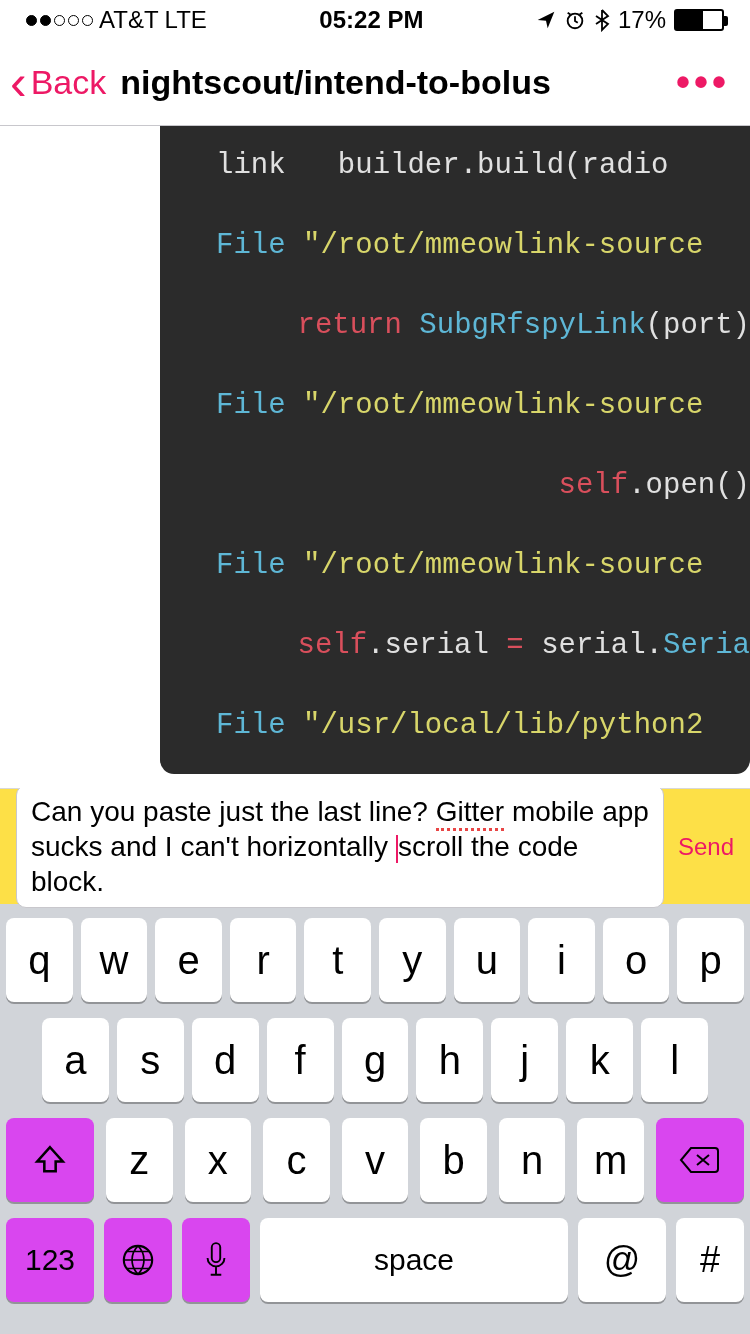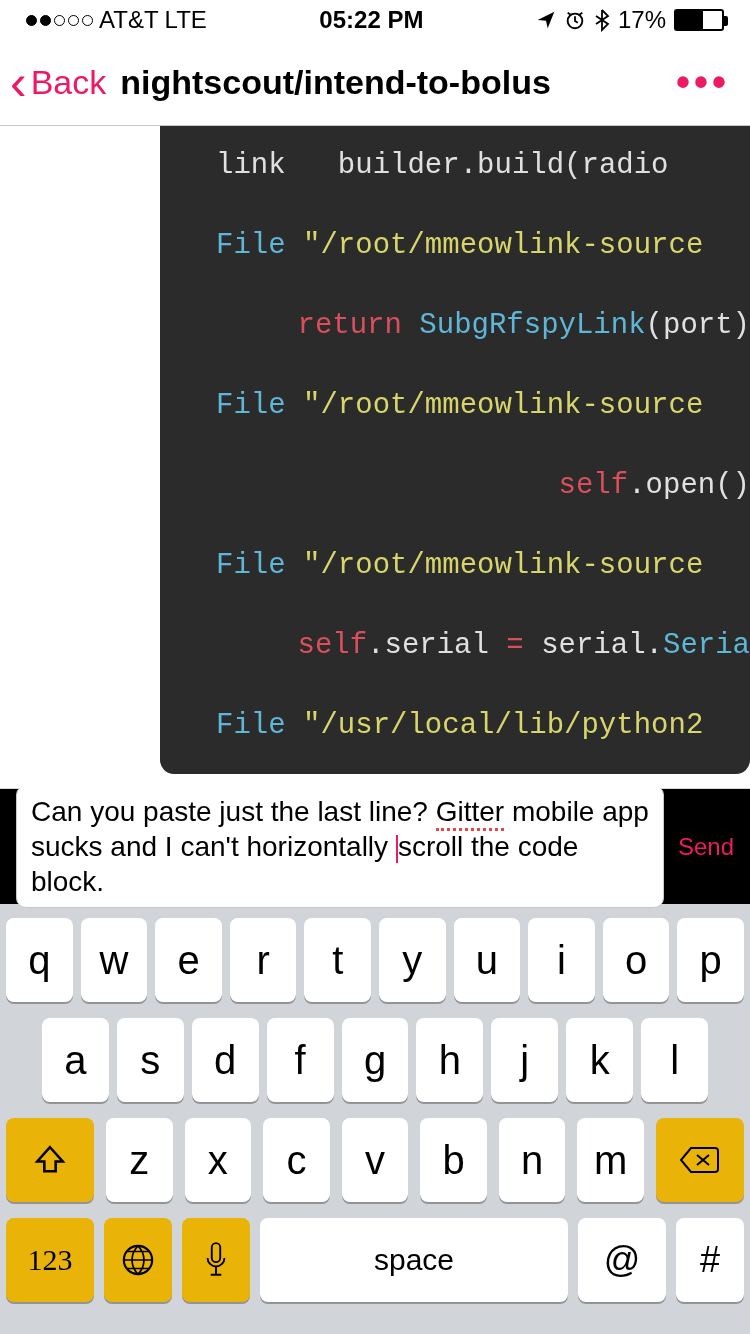--- a/index.html
+++ b/index.html
@@ -24,31 +24,31 @@
   .content { background:#fff; height: 662px; overflow:hidden; position:relative;}
   .code-block { position:absolute; top:0; left:160px; right:0; bottom:14px; background:#2b2b2b; border-radius:0 0 14px 14px; padding:6px 0 12px 0; font-family: "Menlo","Courier New",monospace; font-size:29px; line-height:1.38; white-space:pre; overflow:hidden; color:#e0e0e0;}
   .cl { display:block; padding-left:14px;}
   .indent1 { padding-left:56px;}
   .indent2 { padding-left:106px;text-align:right;}
   .kw-blue { color:#5eb7d6;}
   .kw-red { color:#d94f5c;}
   .kw-yellow { color:#d8d66a;}
   .kw-white { color:#e0e0e0;}
   
-  .compose { height:116px; display:flex; align-items:center; gap:14px; padding:14px 16px; border-top:1px solid #d8d8d8; background:#000000;}
+  .compose { height:116px; display:flex; align-items:center; gap:14px; padding:14px 16px; border-top:1px solid #d8d8d8; background:#fde047;}
   .compose-input { flex:1; border:1px solid #c8c7cc; border-radius:10px; background:#fff; padding:8px 14px; font-size:28px; line-height:1.25; color:#000; min-height:80px;}
   .send-btn { color:#ed1965; font-size:24px; font-weight:400;}
   .cursor { display:inline-block; width:2px; height:28px; background:#ed1965; vertical-align:middle;}
   .dotted { border-bottom:3px dotted #e84545; padding-bottom:1px;}
   
   .keyboard { height:430px; background:#d1d4d9; padding:14px 6px 10px 6px; display:flex; flex-direction:column; gap:16px;}
   .krow { display:flex; gap:8px; justify-content:center;}
   .key { background:#fff; border-radius:8px; box-shadow:0 2px 0 rgba(0,0,0,0.3); height:84px; display:flex; align-items:center; justify-content:center; font-size:40px; color:#000;}
   .key.letter { flex:1; max-width:68px; min-width:64px;}
-  .key.gray { background:#eab308;font-family:Liberation Serif, serif;}
+  .key.gray { background:#d946ef;}
   .key.shift { width:88px;}
   .key.backspace { width:88px;}
   .key.sym { width:88px; font-size:30px;}
   .key.globe { width:68px;}
   .key.mic { width:68px;}
   .key.space { flex:1; font-size:30px;}
   .key.at { width:88px; font-size:36px;}
   .key.hash { width:68px; font-size:36px;}
   .krow.row2 { padding:0 36px;}
   .krow.row3 { gap:12px;}

